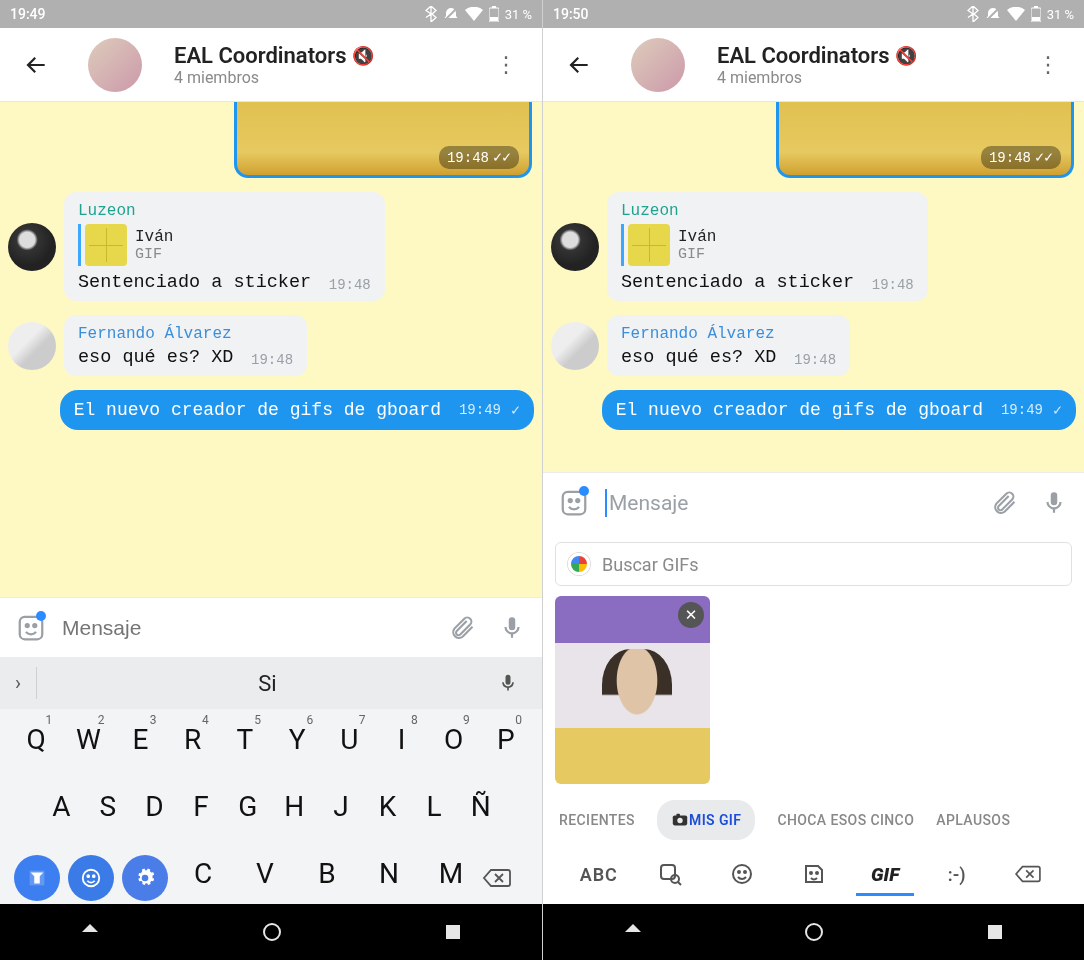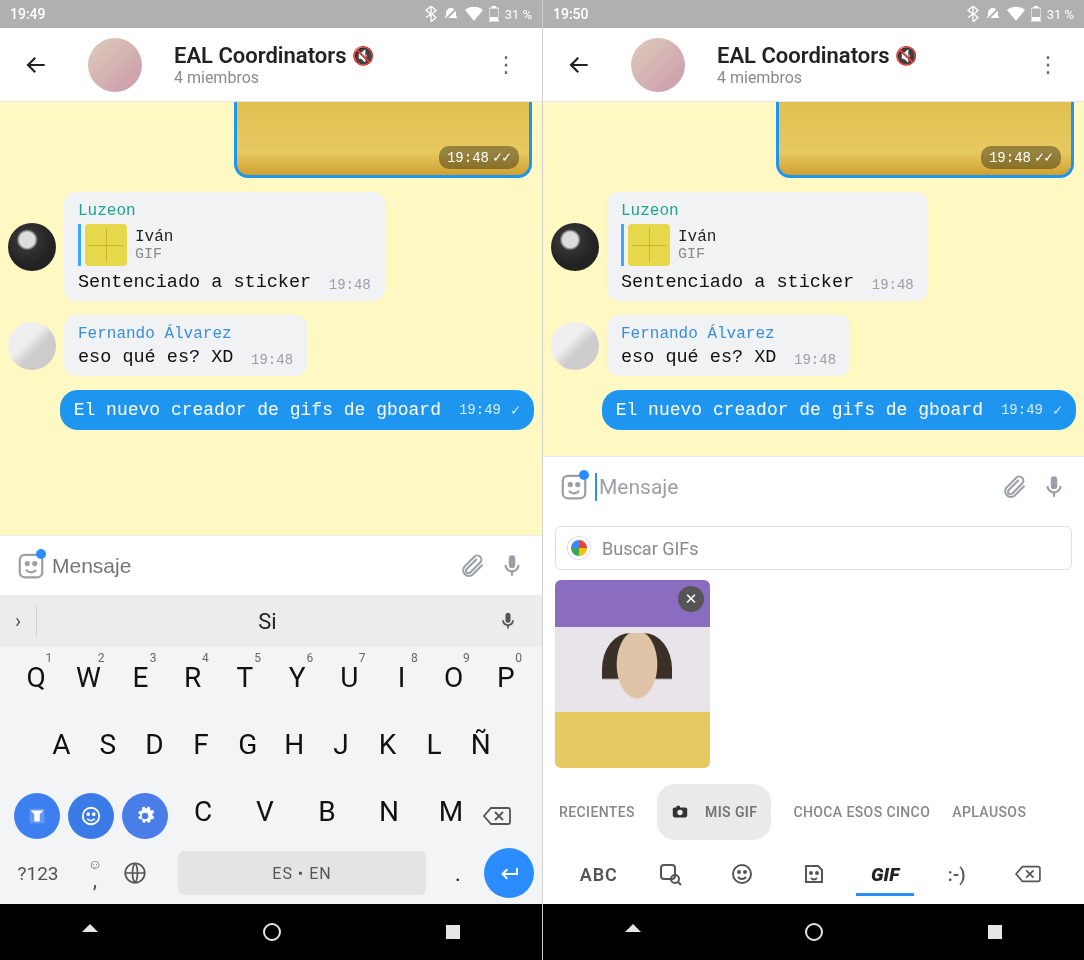--- a/index.html
+++ b/index.html
@@ -47,21 +47,21 @@
   .reply-meta .n { color:#222; font-size:16px;}
   .reply-meta .t { color:#8a8a8a; font-size:15px;}
   .msg-text { font-size: 18.5px; color:#111; display:inline;}
   .msg-time { font-size: 14px; color:#9aa0a6; margin-left:8px; display:inline-block; vertical-align: bottom;}
   .my-msg .bubble-out { background:#1e96f0; color:#fff; border-radius:18px; padding:10px 14px; display:inline-flex; align-items:center; gap:10px; }
   .my-msg .bubble-out .msg-text { color:#fff; font-size:18px; }
   .my-msg .bubble-out .msg-time { color:#d6ecff; font-size:14px; }
   .my-msg { display:flex; justify-content:flex-end; margin-top:14px; }
 
   
-  .input-bar { height: 60px; display:flex; align-items:center; padding: 16px 10px; gap:0; border-top:1px solid #ececec; background:#fff;}
+  .input-bar { height: 60px; display:flex; align-items:center; padding: 16px 10px; gap:10px; border-top:1px solid #ececec; background:#fff;}
   .stk-btn { width:42px; height:42px; display:flex; align-items:center; justify-content:center; position:relative; color:#9aa0a6;}
   .stk-btn .dot { position:absolute; top:4px; right:6px; width:10px; height:10px; background:#2b8cff; border-radius:50%; }
   .msg-input { flex:1; font-size:21px; color:#9aa0a6; background:transparent; border:none; outline:none; }
   .msg-input.cursor { color:#222; border-left:2px solid #2b8cff; height:28px; }
   .attach-btn,.mic-btn { width:40px; height:40px; display:flex; align-items:center; justify-content:center; color:#9aa0a6; }
 
   
   .kbd-area { background:#f3f4f5; }
   .suggest-row { height:52px; display:flex; align-items:center; background:#eaeced; }
   .suggest-row .exp { width:36px; text-align:center; font-size:20px; color:#555;}
@@ -95,21 +95,21 @@
   .gif-tile.create { background: linear-gradient(180deg,#5b6fb8 0%,#6479c2 45%, #98a6e0 100%); }
   .gif-tile.create::after{content:"";position:absolute;bottom:0;left:0;right:0;height:95px;background:radial-gradient(circle at 50% 30%, #d8d5e8 40%, transparent 42%), linear-gradient(180deg, transparent 0%, #7f8ed4 100%); opacity:.55;}
   .gif-tile .ct { color:#fff; font-size:14px; font-weight:500; margin-top:12px; z-index:2;}
   .gif-tile .plus { color:#fff; font-size:48px; font-weight:300; line-height:1; margin-top:28px; z-index:2;}
   .gif-tile.user { background: linear-gradient(180deg,#8a6cc0 0 25%, #e8e4ea 25% 70%, #e6c960 70% 100%); }
   .gif-tile.user::after{content:"";position:absolute;left:30%;top:28%;width:70px;height:90px;background:radial-gradient(ellipse at 50% 35%, #e0c4a8 40%, transparent 42%), linear-gradient(180deg,#3a3028 50%, transparent 52%);border-radius:40% 40% 30% 30%;}
   .close-x { position:absolute; top:6px; right:6px; width:26px; height:26px; border-radius:50%; background:#555; color:#fff; display:flex;align-items:center;justify-content:center; font-size:15px; z-index:3;}
 
   .gif-cats { display:flex; align-items:center; gap:22px; padding:16px 16px 12px; font-size:14px; color:#888; font-weight:500; letter-spacing:.4px; overflow:hidden;}
   .gif-cats .cat { white-space:nowrap; }
-  .gif-cats .cat.active { background:#e8eaec; border-radius:18px; padding:20px 14px; color:#737373; display:flex;align-items:center;gap:16px; font-weight:600;}
+  .gif-cats .cat.active { background:#e8eaec; border-radius:18px; padding:12px 14px; color:#1d4ed8; display:flex;align-items:center;gap:0; font-weight:600;}
   .gif-bottom { display:flex; align-items:center; justify-content:space-between; padding:10px 20px 18px; color:#555;}
   .gif-bottom .bitem { flex:1; text-align:center; font-size:22px; display:flex;align-items:center;justify-content:center;}
   .gif-bottom .abc { font-size:18px; font-weight:600; letter-spacing:1px;}
   .gif-bottom .gif-lbl { font-weight:900; font-style:italic; color:#222; position:relative; font-size:19px;}
   .gif-bottom .gif-lbl::after{content:"";position:absolute;left:10%;right:10%;bottom:-10px;height:3px;background:#2b8cff;}
 
   
   .navbar { height:56px; background:#000; display:flex; align-items:center; justify-content:space-around; }
   .navb { color:#fff; opacity:.9; }
 
@@ -299,37 +299,20 @@
           </div>
         <div class="key-del">
           <svg width="30" height="24" viewBox="0 0 30 24" fill="none" stroke="#555" stroke-width="1.8">
               <path d="M9 4h17a2 2 0 012 2v12a2 2 0 01-2 2H9l-7-8z"></path>
               <path d="M13 8l8 8M21 8l-8 8"></path>
             </svg>
         </div>
       </div>
     </div>
 
-    <div class="bottom-kbd">
-      <div class="sym">?123</div>
-      <div class="emo-key"><span style="font-size:14px;">☺</span><span class="sub">,</span></div>
-      <div class="globe">
-        <svg width="26" height="26" viewBox="0 0 24 24" fill="none" stroke="#555" stroke-width="1.6">
-            <circle cx="12" cy="12" r="9"></circle>
-            <path d="M3 12h18M12 3c3 3 3 15 0 18M12 3c-3 3-3 15 0 18"></path>
-          </svg>
-      </div>
-      <div class="space">ES • EN</div>
-      <div class="dotkey">.</div>
-      <div class="enter">
-        <svg width="24" height="24" viewBox="0 0 24 24" fill="#fff">
-            <path d="M19 7v5H8l3-3-1.4-1.4L4.2 13l5.4 5.4L11 17l-3-3h13V7z"></path>
-          </svg>
-      </div>
-    </div>
   </div>
 
   <div class="navbar">
     <div class="navb">
         <svg width="20" height="20" viewBox="0 0 20 20">
           <path d="M10 18L2 10h16z" fill="#fff" transform="rotate(180 10 10)"></path>
         </svg>
       </div>
     <div class="navb">
         <svg width="22" height="22" viewBox="0 0 22 22">

